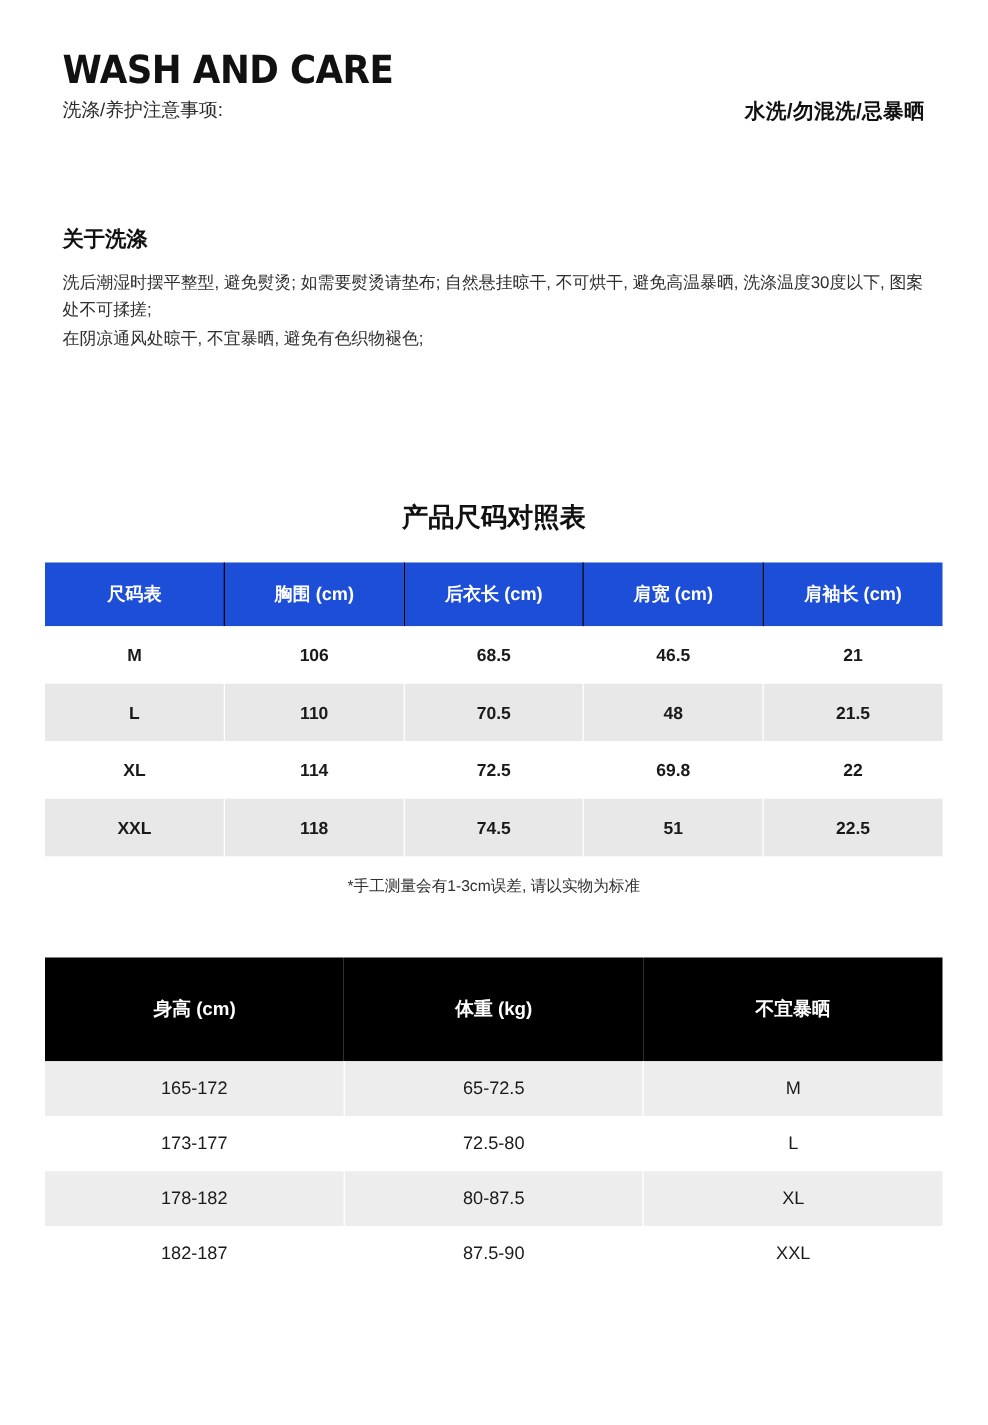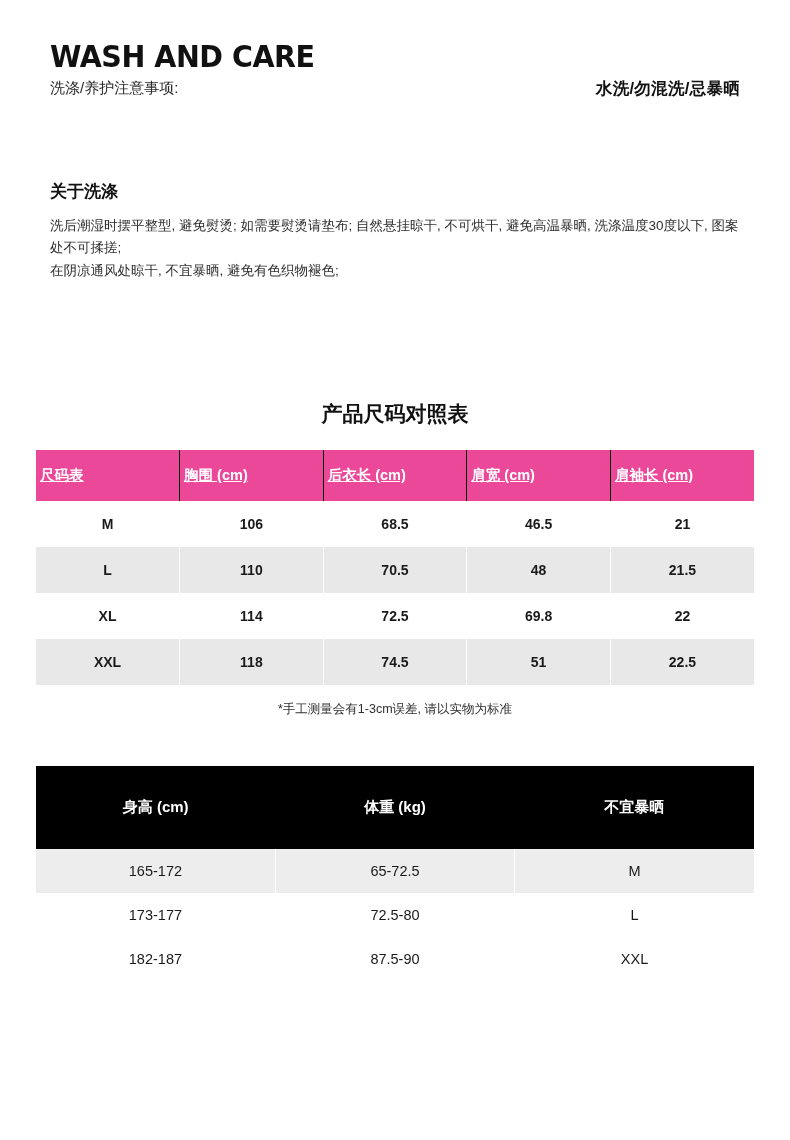--- a/index.html
+++ b/index.html
@@ -86,28 +86,27 @@
     margin-top: 118px;
     margin-bottom: 22px;
   }
   table {
     border-collapse: collapse;
     width: 718px;
     margin: 0 auto;
     table-layout: fixed;
   }
   .size-table th {
-    background: #ec4899;
+    background: #1d4ed8;
     color: #ffffff;
     font-size: 14.5px;
     font-weight: 700;
     padding: 16px 4px;
-    text-align: left;
+    text-align: center;
     border-right: 1px solid #000;
-    text-decoration: underline;
   }
   .size-table td {
     font-size: 14px;
     font-weight: 700;
     text-align: center;
     padding: 15px 4px;
     border-right: 1px solid #ffffff;
     color: #1a1a1a;
   }
   .size-table tr.odd td { background: #ffffff; }
@@ -219,20 +218,25 @@
         <tr class="odd">
           <td>165-172</td>
           <td>65-72.5</td>
           <td>M</td>
         </tr>
         <tr class="even">
           <td>173-177</td>
           <td>72.5-80</td>
           <td>L</td>
         </tr>
+        <tr class="odd">
+          <td>178-182</td>
+          <td>80-87.5</td>
+          <td>XL</td>
+        </tr>
         <tr class="even">
           <td>182-187</td>
           <td>87.5-90</td>
           <td>XXL</td>
         </tr>
       </tbody>
     </table>
   </div>
 
 </div>

